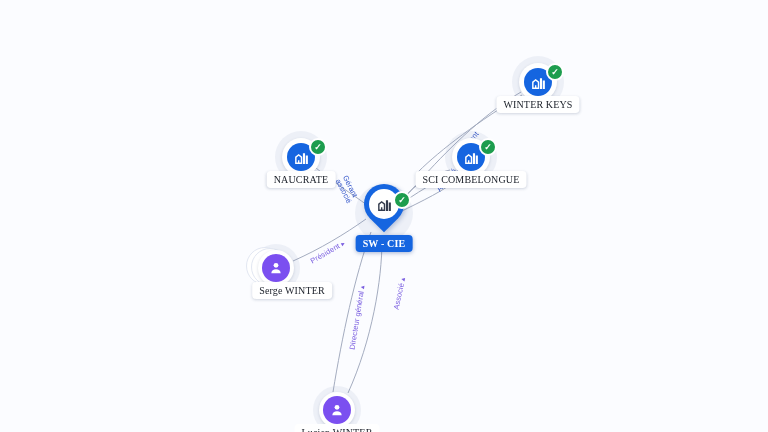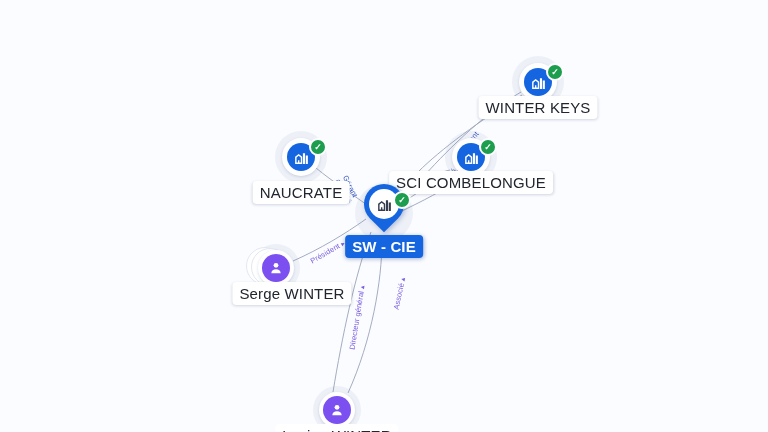--- a/index.html
+++ b/index.html
@@ -132,25 +132,26 @@
     font-weight: bold;
   }
 
   
   .node-label {
     position: absolute;
     transform: translate(-50%, 0);
     white-space: nowrap;
     background: #ffffff;
     color: #20252e;
-    font-size: 15px;
+    font-size: 10px;
     letter-spacing: 0.15px;
     padding: 3px 7px;
     border-radius: 4px;
     box-shadow: 0 1px 3px rgba(40,60,100,0.20);
+    font-family: Liberation Serif, serif;
   }
   .node-label.focus {
     background: #1565e0;
     color: #ffffff;
     font-weight: bold;
     box-shadow: 0 1px 4px rgba(20,60,140,0.38);
   }
   .node-label.clipped {
     box-shadow: none;
   }
@@ -269,21 +270,21 @@
       <div class="company-inner">
         <svg width="17" height="17" viewBox="0 0 24 24" fill="#ffffff">
           <path d="M3 21V11l5-4 5 4v10H3zm2-2h2v-3h2v3h2v-7.1L8 9.6 5 11.9V19z"></path>
           <path d="M14 21V6h3v15h-3zm4 0V9h3v12h-3z"></path>
         </svg>
       </div>
     </div>
     <div class="badge" style="left:8px; top:-19px;">
       <span>✓</span>
     </div>
-    <div class="node-label" style="left:0px; top:24px;">NAUCRATE</div>
+    <div class="node-label" style="left:0px; top:14px;">NAUCRATE</div>
   </div>
 
   <div class="node" style="left:384px; top:213px;">
     <div class="node-halo" style="width:58px;height:58px;"></div>
     <div class="pin-wrap">
       <div class="pin-body"></div>
       <div class="pin-hole">
         <svg width="17" height="17" viewBox="0 0 24 24" fill="#333b4d">
           <path d="M3 21V11l5-4 5 4v10H3zm2-2h2v-3h2v3h2v-7.1L8 9.6 5 11.9V19z"></path>
           <path d="M14 21V6h3v15h-3zm4 0V9h3v12h-3z"></path>

